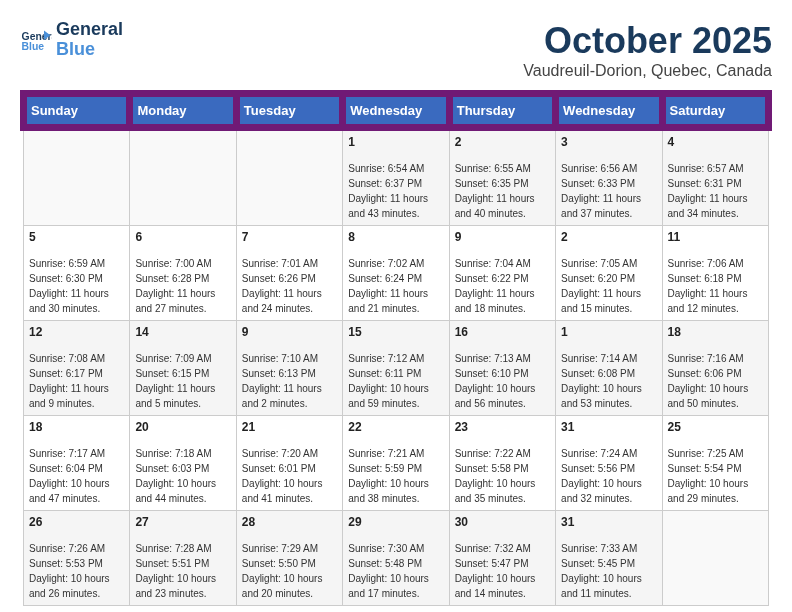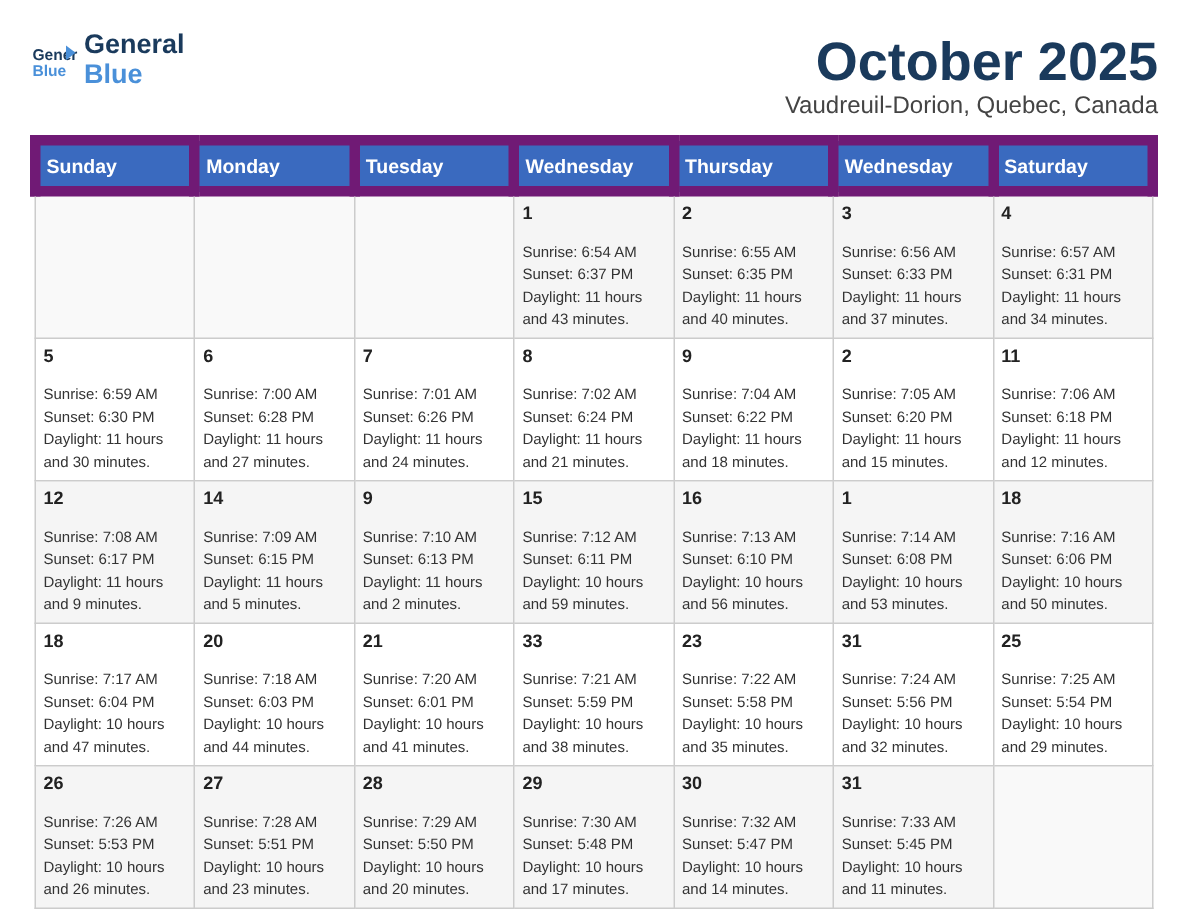--- a/index.html
+++ b/index.html
@@ -207,21 +207,21 @@
         </td>
         <td>
           <div class="day-number">20</div>
           <div class="day-info">Sunrise: 7:18 AM<br>Sunset: 6:03 PM<br>Daylight: 10 hours<br>and 44 minutes.</div>
         </td>
         <td>
           <div class="day-number">21</div>
           <div class="day-info">Sunrise: 7:20 AM<br>Sunset: 6:01 PM<br>Daylight: 10 hours<br>and 41 minutes.</div>
         </td>
         <td>
-          <div class="day-number">33</div>
+          <div class="day-number">22</div>
           <div class="day-info">Sunrise: 7:21 AM<br>Sunset: 5:59 PM<br>Daylight: 10 hours<br>and 38 minutes.</div>
         </td>
         <td>
           <div class="day-number">23</div>
           <div class="day-info">Sunrise: 7:22 AM<br>Sunset: 5:58 PM<br>Daylight: 10 hours<br>and 35 minutes.</div>
         </td>
         <td>
           <div class="day-number">31</div>
           <div class="day-info">Sunrise: 7:24 AM<br>Sunset: 5:56 PM<br>Daylight: 10 hours<br>and 32 minutes.</div>
         </td>

